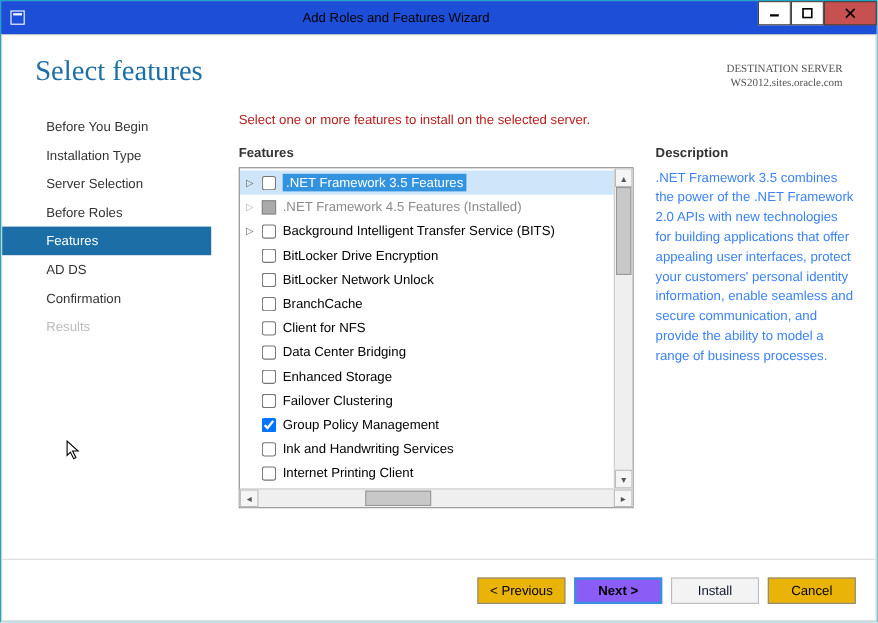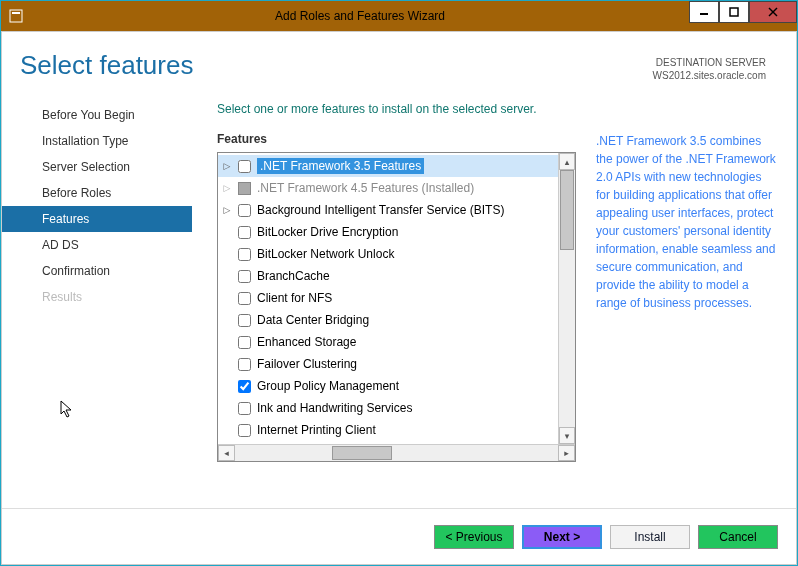--- a/index.html
+++ b/index.html
@@ -13,21 +13,21 @@
   .window {
     width: 798px;
     height: 566px;
     border: 1px solid #1ca7c7;
     display: flex;
     flex-direction: column;
     background: #fff;
   }
   .titlebar {
     height: 30px;
-    background: #a16207;
+    background: #1d4ed8;
     display: flex;
     align-items: stretch;
     color: #000;
     position: relative;
   }
   .titlebar .icon {
     width: 30px;
     display: flex;
     align-items: center;
     justify-content: center;
@@ -65,24 +65,25 @@
   }
   .inner {
     flex: 1;
     display: flex;
     flex-direction: column;
     border: 1px solid #ccc;
     margin: 0;
     background: #fff;
   }
   .header {
-    padding: 18px 30px 10px 18px;
+    padding: 18px 30px 10px 30px;
     display: flex;
     justify-content: space-between;
     align-items: flex-start;
+    font-family: Liberation Serif, serif;
   }
   .header h1 {
     font-size: 26px;
     font-weight: 300;
     color: #1b6fa6;
   }
   .header .dest {
     text-align: right;
     font-size: 10px;
     color: #555;
@@ -112,21 +113,21 @@
     color: #bbb;
   }
   .main {
     flex: 1;
     padding: 10px 20px 0 25px;
     font-size: 12px;
     display: flex;
     flex-direction: column;
   }
   .instr {
-    color: #0f766e;
+    color: #b91c1c;
     margin-bottom: 16px;
   }
   .columns {
     display: flex;
     gap: 20px;
     flex: 1;
     min-height: 0;
   }
   .col-left {
     flex: 1;
@@ -250,21 +251,21 @@
     justify-content: flex-end;
     align-items: center;
     padding: 12px 18px;
     gap: 8px;
     height: 56px;
   }
   .footer button {
     min-width: 80px;
     height: 24px;
     font-size: 12px;
-    background: #22c55e;
+    background: #eab308;
     border: 1px solid #888;
     cursor: pointer;
     padding: 0 10px;
   }
   .footer button.default {
     border: 2px solid #3393df;
     background: #8b5cf6;
     font-weight: bold;
   }
   .footer button:disabled {
@@ -422,20 +423,21 @@
                 <div class="arrow">◂</div>
                 <div class="track">
                     <div class="thumb"></div>
                   </div>
                 <div class="arrow">▸</div>
               </div>
             </div>
           </div>
 
           <div class="col-right">
+            <div class="sect-label">Description</div>
             <div class="desc-text">.NET Framework 3.5 combines the power of the .NET Framework 2.0 APIs with new technologies for building applications that offer appealing user interfaces, protect your customers' personal identity information, enable seamless and secure communication, and provide the ability to model a range of business processes.</div>
           </div>
         </div>
       </div>
     </div>
 
     <div class="footer">
       <button>&lt; Previous</button>
       <button class="default">Next &gt;</button>
       <button disabled="">Install</button>

